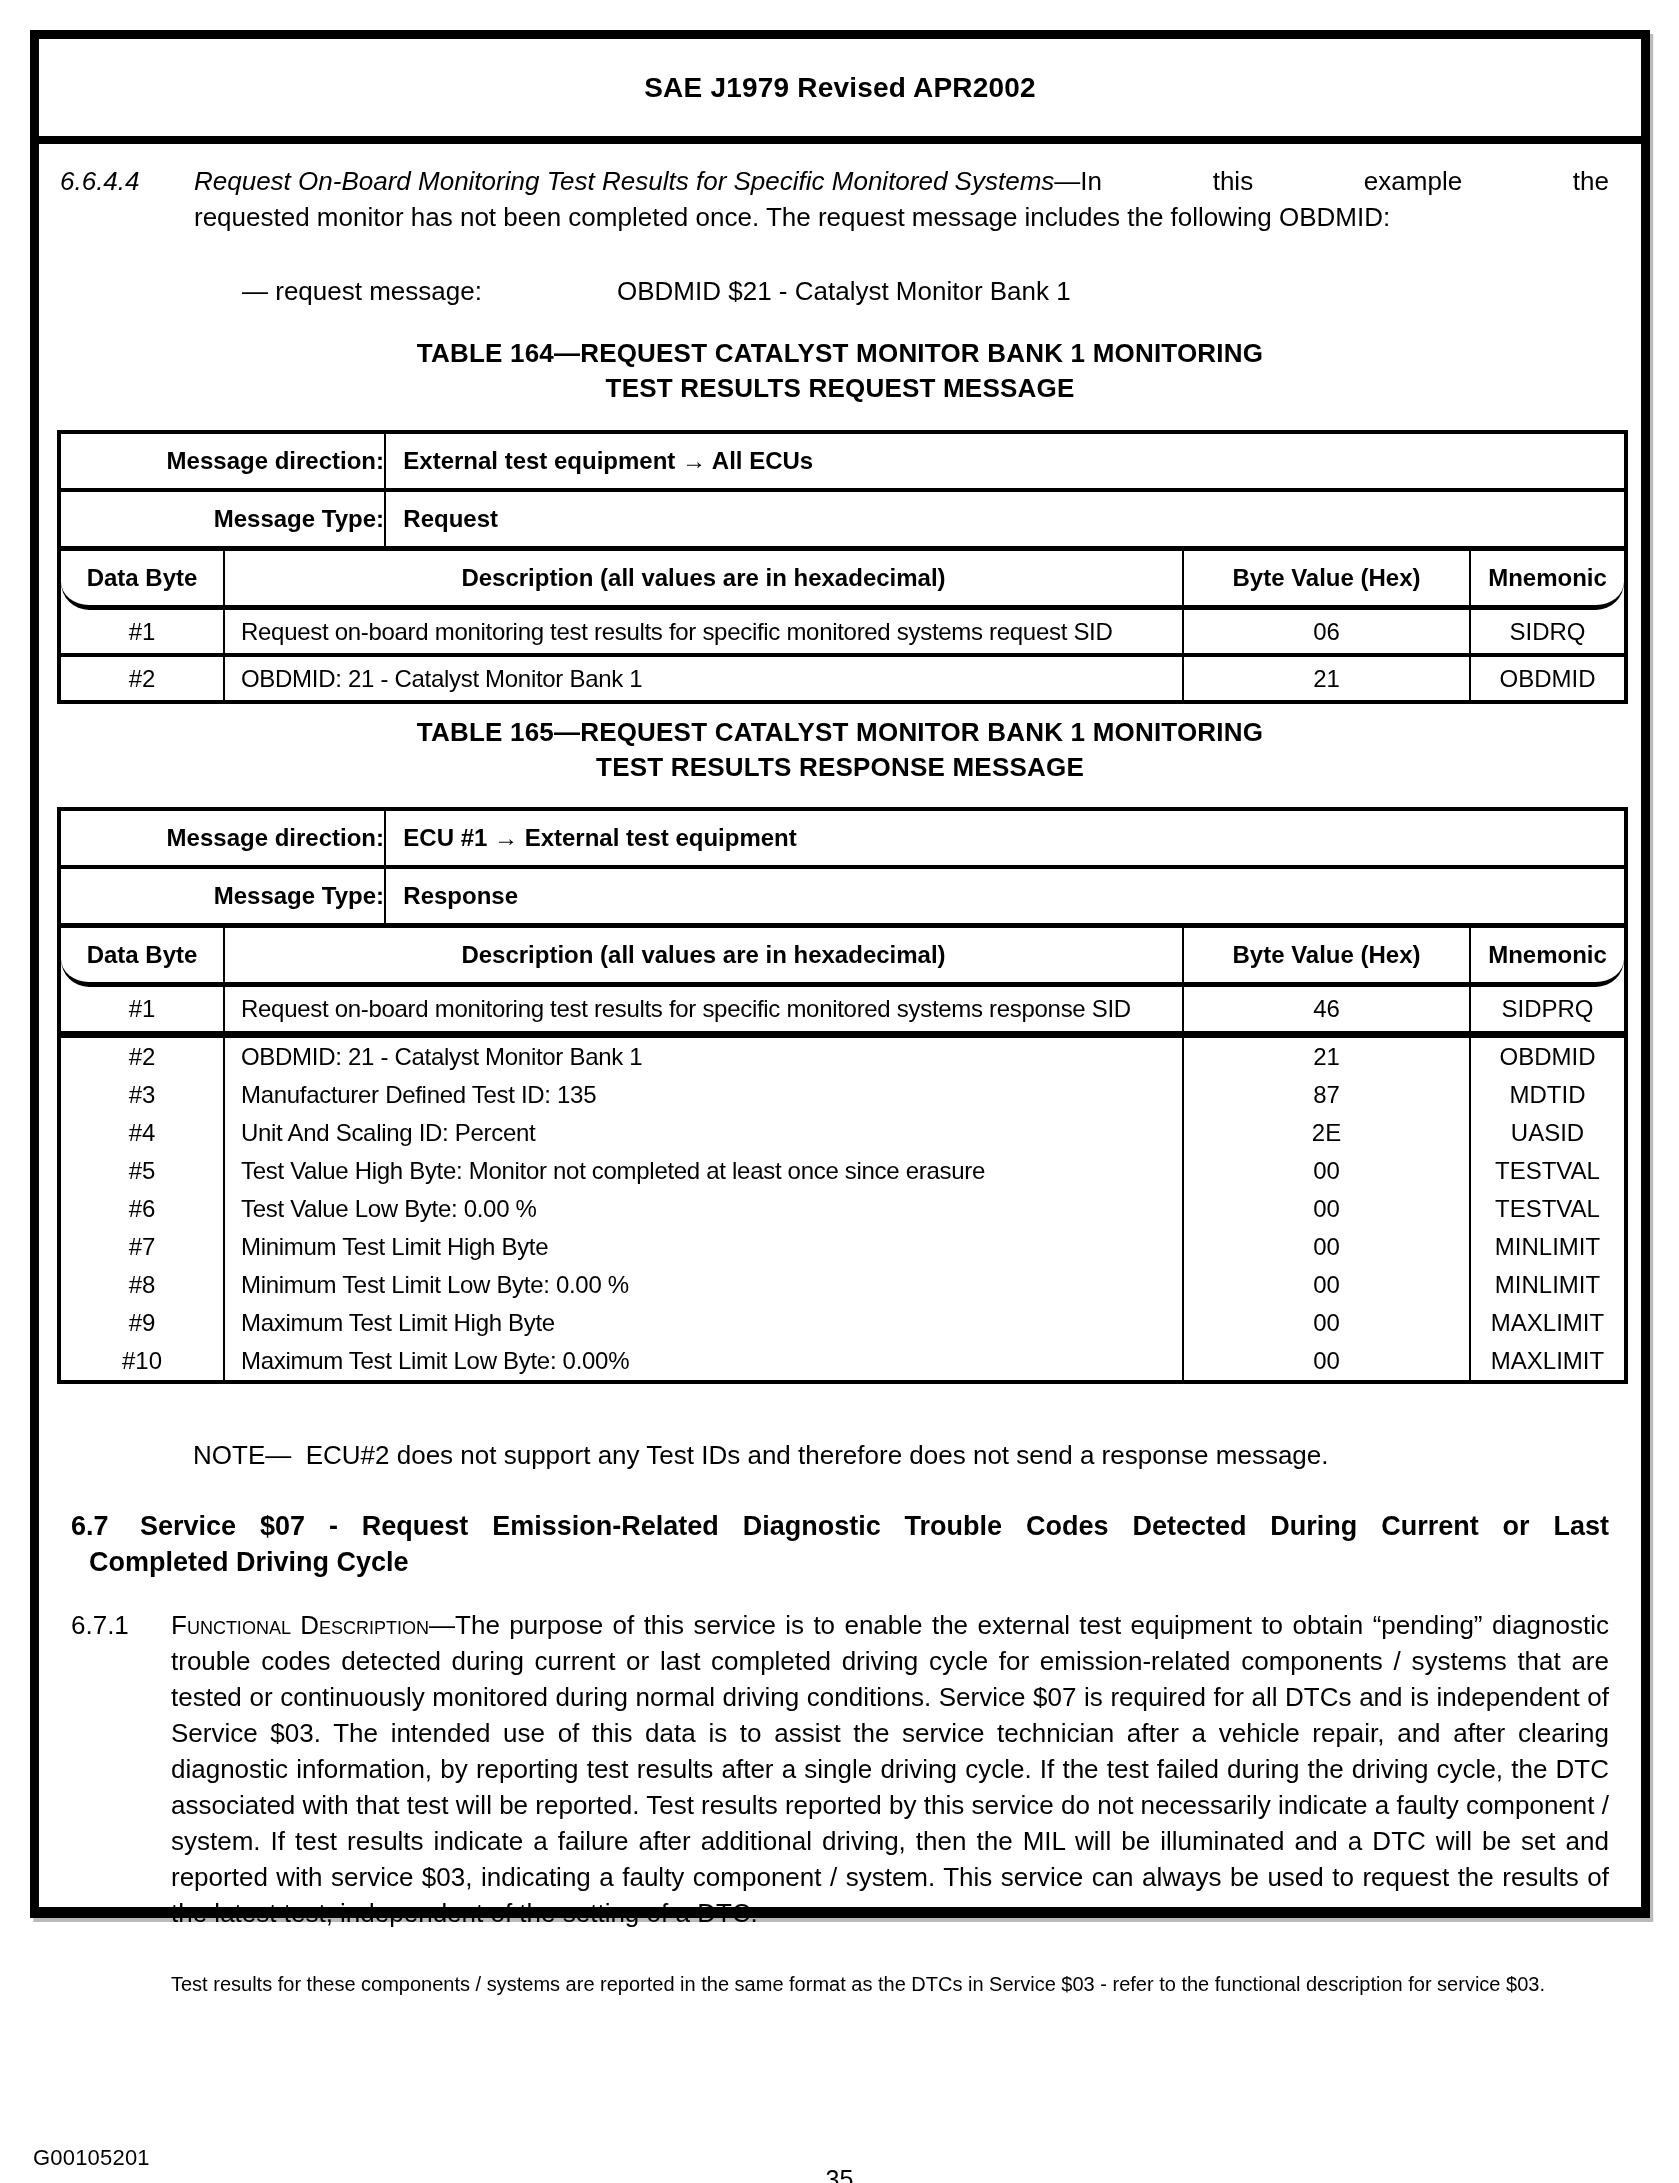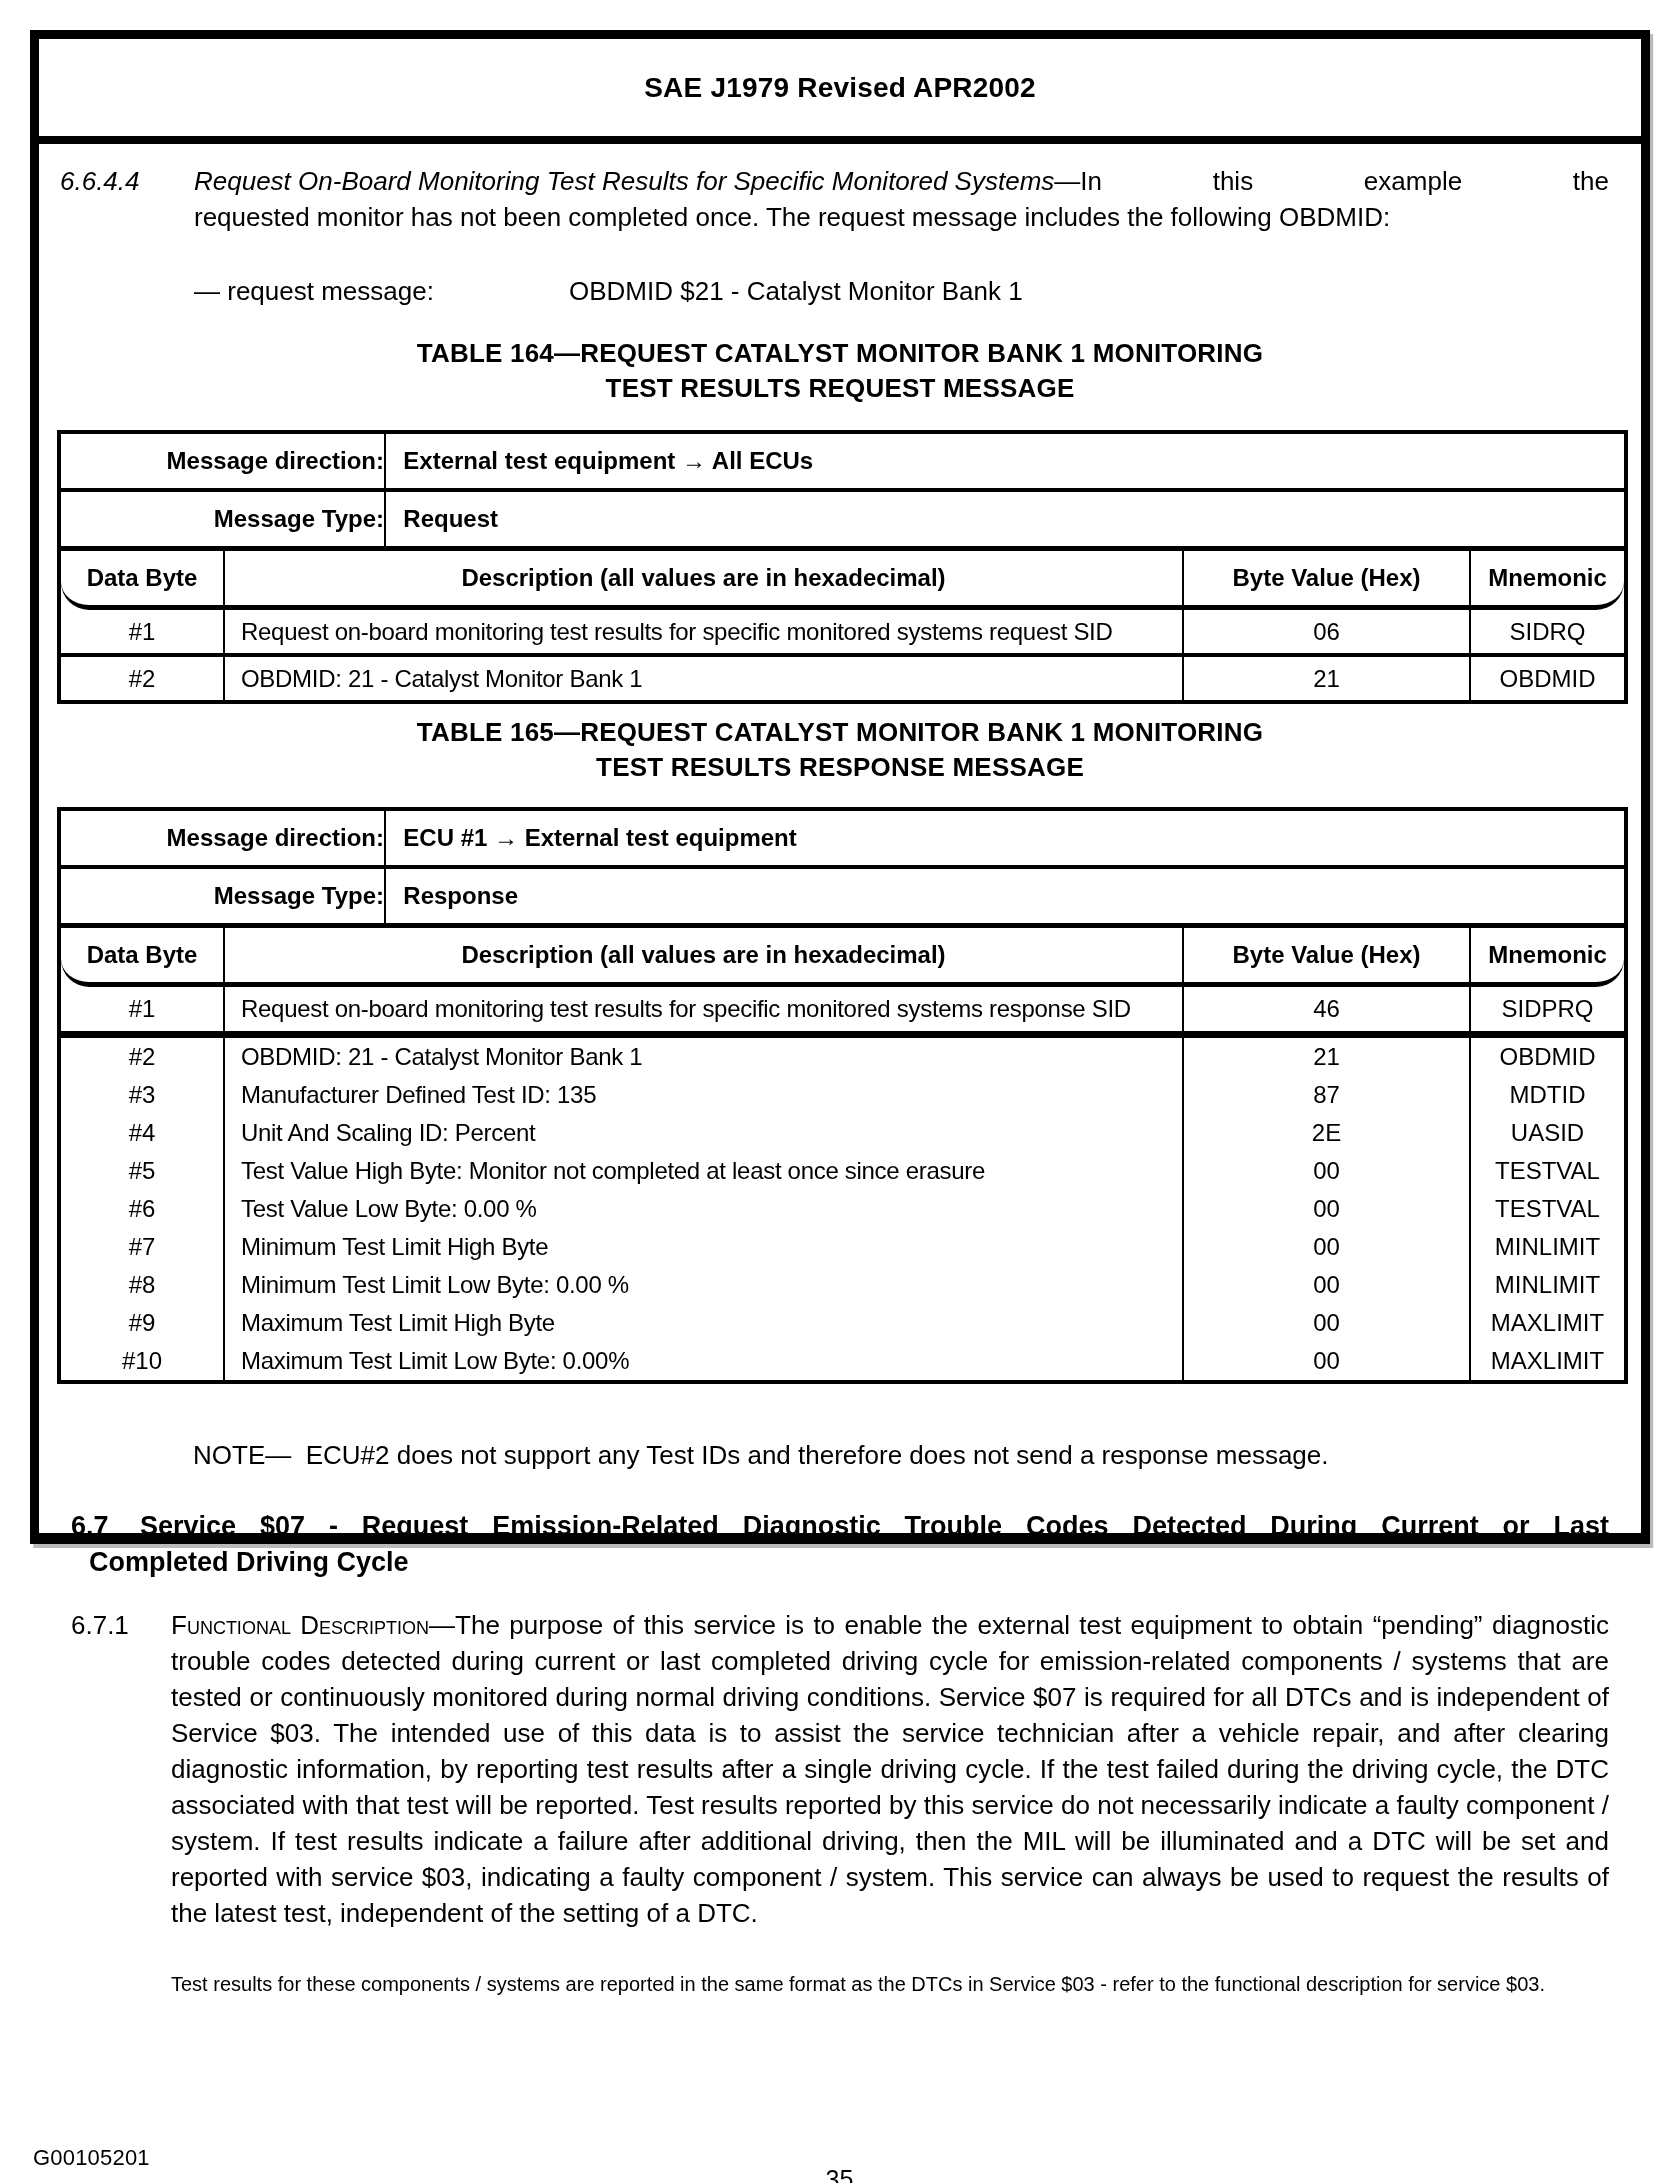--- a/index.html
+++ b/index.html
@@ -14,21 +14,21 @@
     position: relative;
     font-family: "Liberation Sans", sans-serif;
     color: #000;
   }
   
   .page-box {
     position: absolute;
     left: 30px;
     top: 30px;
     width: 1620px;
-    height: 1514px;
+    height: 1888px;
     border: 9.5px solid #000;
     border-bottom-width: 11px;
     box-sizing: border-box;
     box-shadow: 3.2px 4px 0 rgba(130,130,130,0.55);
     background: #fff;
   }
   .title-bar {
     height: 97px;
     border-bottom: 8px solid #000;
     display: flex;
@@ -67,20 +67,21 @@
   .request-line {
     margin-top: 38px;
     margin-left: 155px;
     font-size: 26px;
     line-height: 36px;
     white-space: nowrap;
   }
   .request-line .req-label {
     display: inline-block;
     width: 375px;
+    margin-left: 48px;
   }
   
   .tbl-caption {
     text-align: center;
     font-size: 26px;
     font-weight: bold;
     line-height: 35px;
     letter-spacing: 0.2px;
   }
   .cap164 { margin-top: 27px; }

